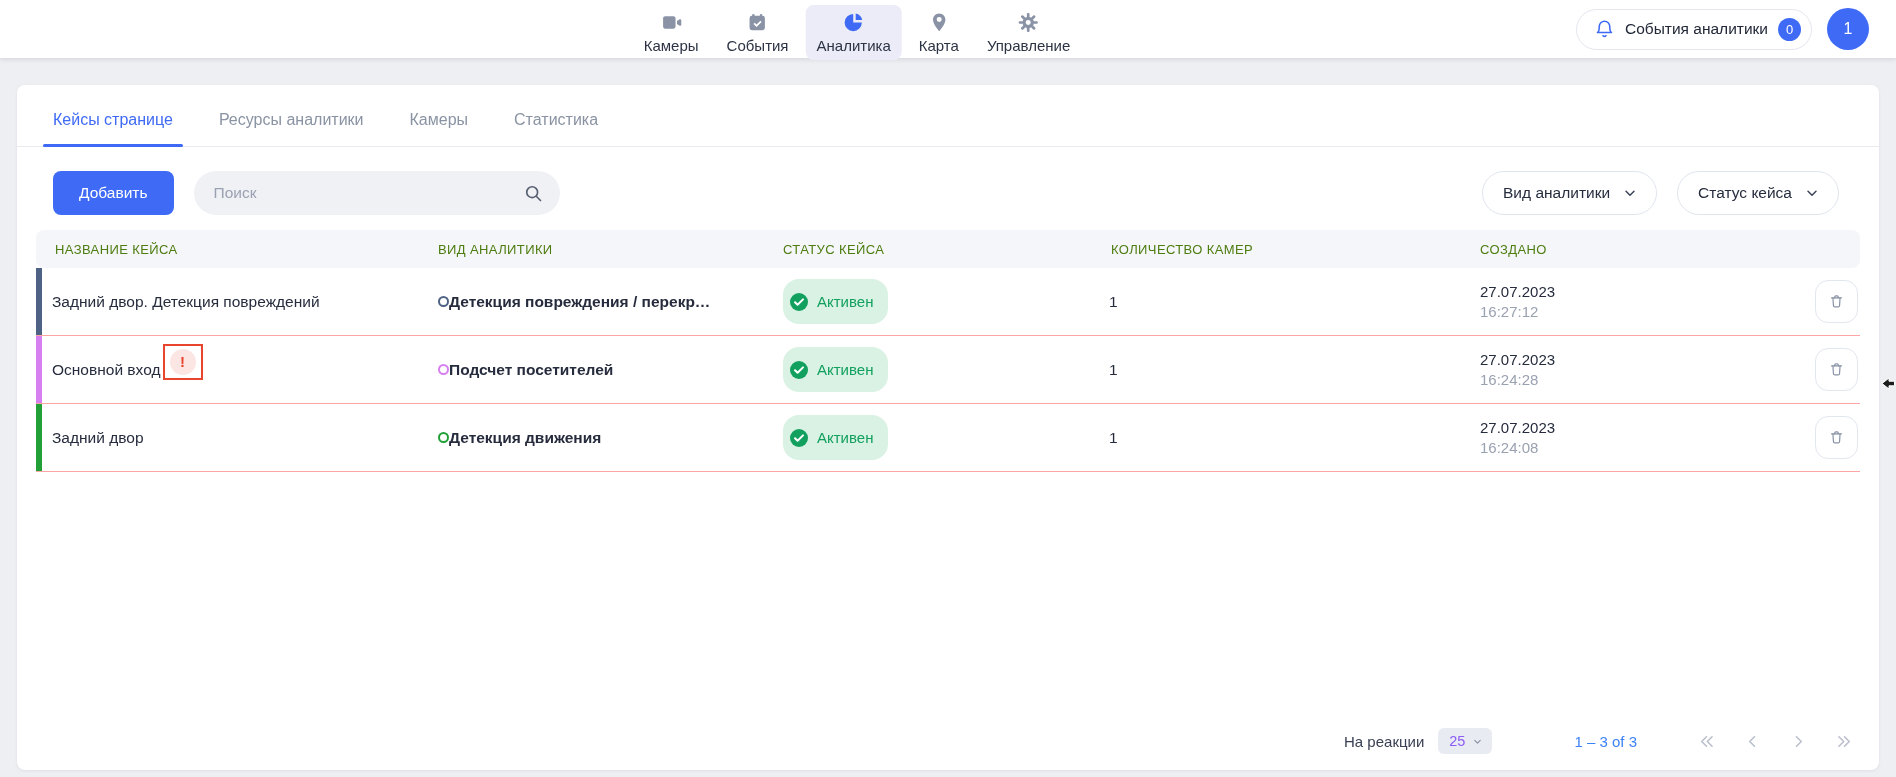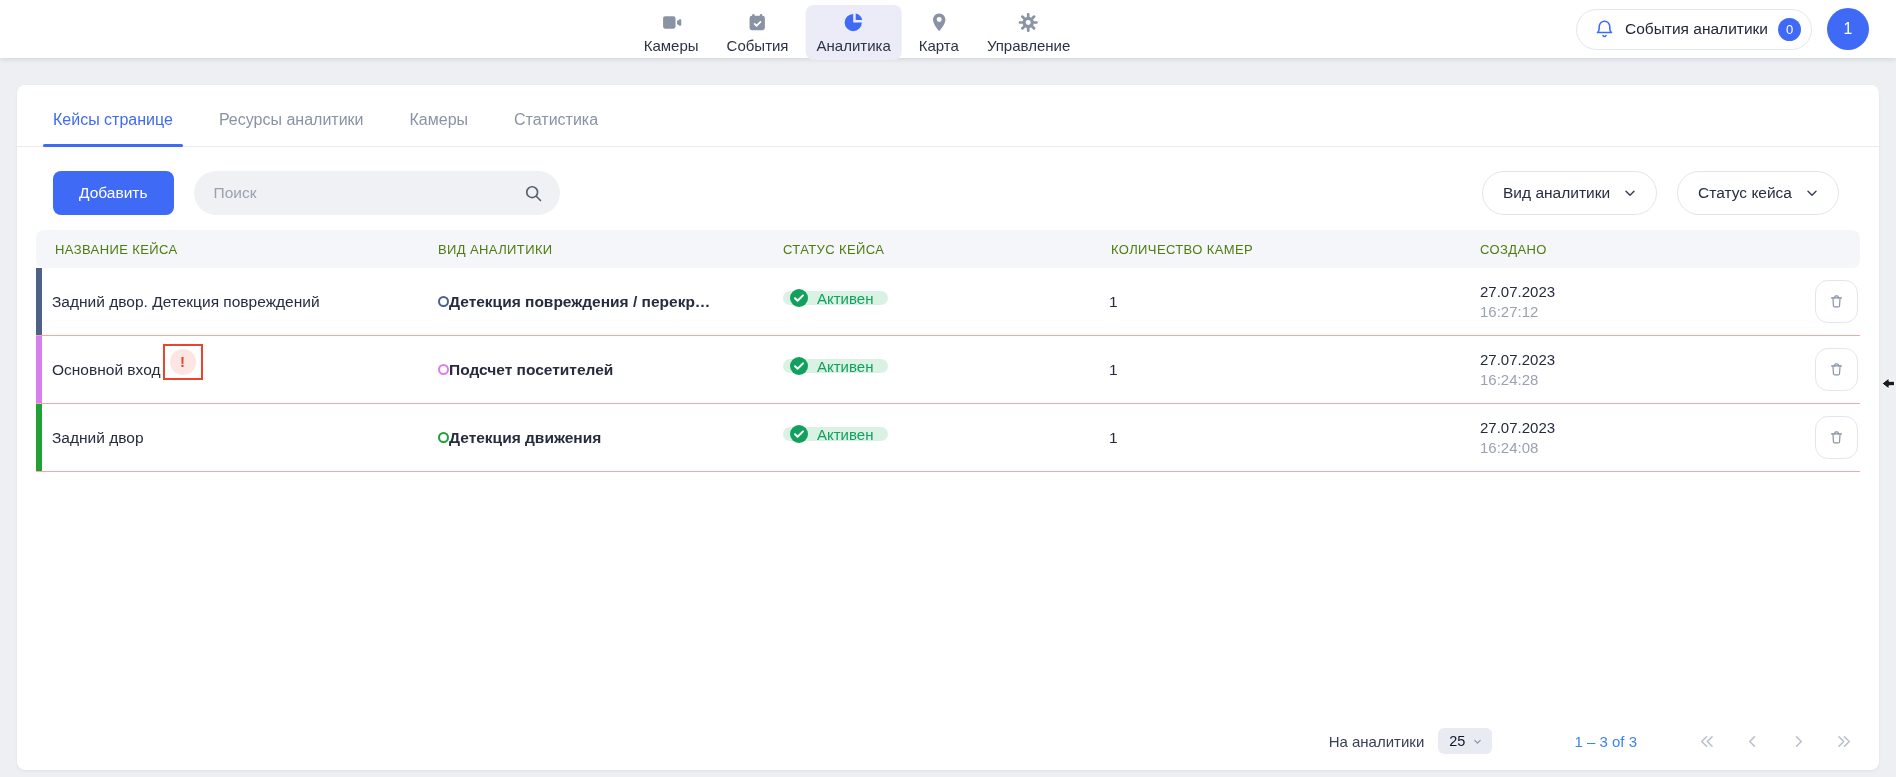--- a/index.html
+++ b/index.html
@@ -109,21 +109,21 @@
   .row-bar { position:absolute; left:0; top:0; bottom:0; width:6px; }
   .cell { padding-left:16px; font-size:15.5px; color:#262c3d; }
   .name-cell { display:flex; align-items:center; }
   .type-cell { display:flex; align-items:center; gap:0;font-weight:bold; }
   .ring {
     width:11px; height:11px; border-radius:50%;
     border:2.5px solid #888; flex:0 0 auto;
   }
   .badge {
     display:inline-flex; align-items:center; gap:8px;
-    height:14px; border-radius:16px; background:#d9f2e3;
+    height:45px; border-radius:16px; background:#d9f2e3;
     color:#12a05f; font-size:15px; padding:0 15px 0 6px;
   }
   .count-cell { padding-left:14px; }
   .created-cell .date { font-size:15px; color:#262c3d; line-height:20px; }
   .created-cell .time { font-size:15px; color:#9aa1b0; line-height:20px; }
   .actions-cell { justify-self:end; padding-right:2px; }
   .trash-btn {
     width:43px; height:43px; border:1px solid #e2e6ee; border-radius:13px;
     background:#fff; display:flex; align-items:center; justify-content:center;
     cursor:pointer;
@@ -141,21 +141,21 @@
   }
   
   .pagefoot {
     display:flex; align-items:center; justify-content:flex-end;
     padding:10px 24px 16px 24px; font-size:15px; color:#3a4154;
   }
   .perpage-label { margin-right:14px; }
   .perpage-select {
     display:inline-flex; align-items:center; gap:7px;
     background:#e9ebf2; border-radius:6px; padding:5px 9px 5px 11px;
-    font-size:14.5px; color:#0f172a; cursor:pointer;
+    font-size:14.5px; color:#8b5cf6; cursor:pointer;
   }
   .range-label { margin-left:82px; color:#3b82f6; }
   .pager { display:flex; align-items:center; gap:24px; margin-left:58px; }
   .pager-btn { background:none; border:none; cursor:pointer; width:22px; height:22px; display:flex; align-items:center; justify-content:center; }
   
   .mouse-cursor { position:absolute; right:0; top:376px; z-index:20; }
 </style>
 </head>
 <body>
 
@@ -393,21 +393,21 @@
                 <path d="M9.5 7V5.5c0-.8.7-1.5 1.5-1.5h2c.8 0 1.5.7 1.5 1.5V7"></path>
                 <path d="M7 7l.7 11a1.8 1.8 0 0 0 1.8 1.7h5a1.8 1.8 0 0 0 1.8-1.7L17 7"></path>
               </svg>
           </span>
         </button>
       </div>
     </div>
   </div>
 
   <div class="pagefoot">
-    <span class="perpage-label">На аналитики</span>
+    <span class="perpage-label">На реакции</span>
     <span class="perpage-select">
       <span>25</span>
       <span style="display:flex;">
         <svg width="11" height="11" viewBox="0 0 24 24" fill="none" stroke="#8b93a7" stroke-width="2.6" stroke-linecap="round" stroke-linejoin="round">
             <polyline points="6,9.5 12,15.5 18,9.5"></polyline>
           </svg>
       </span>
     </span>
     <span class="range-label">1 – 3 of 3</span>
     <span class="pager">

